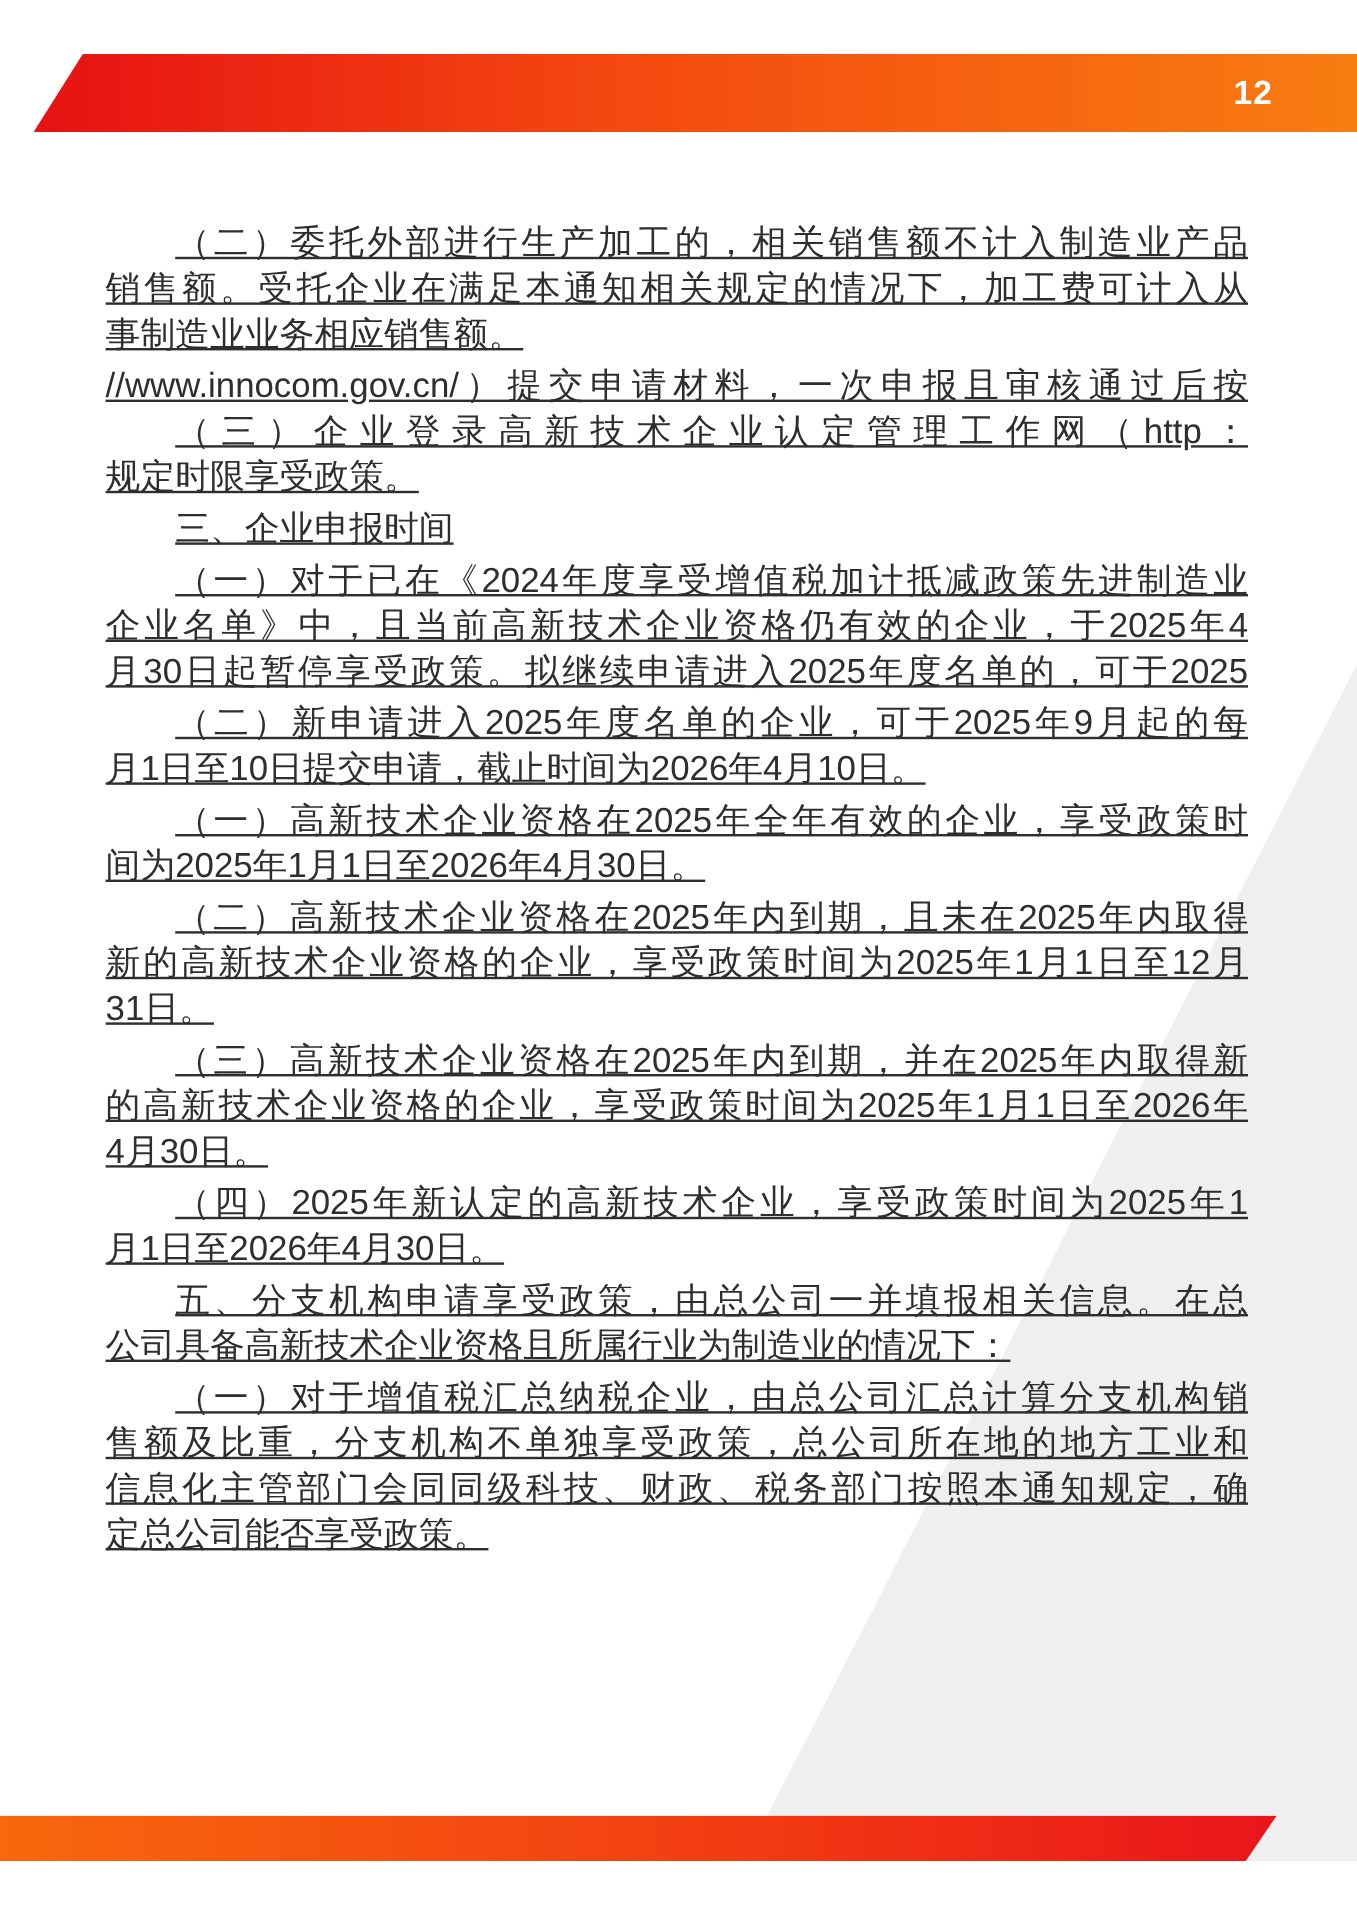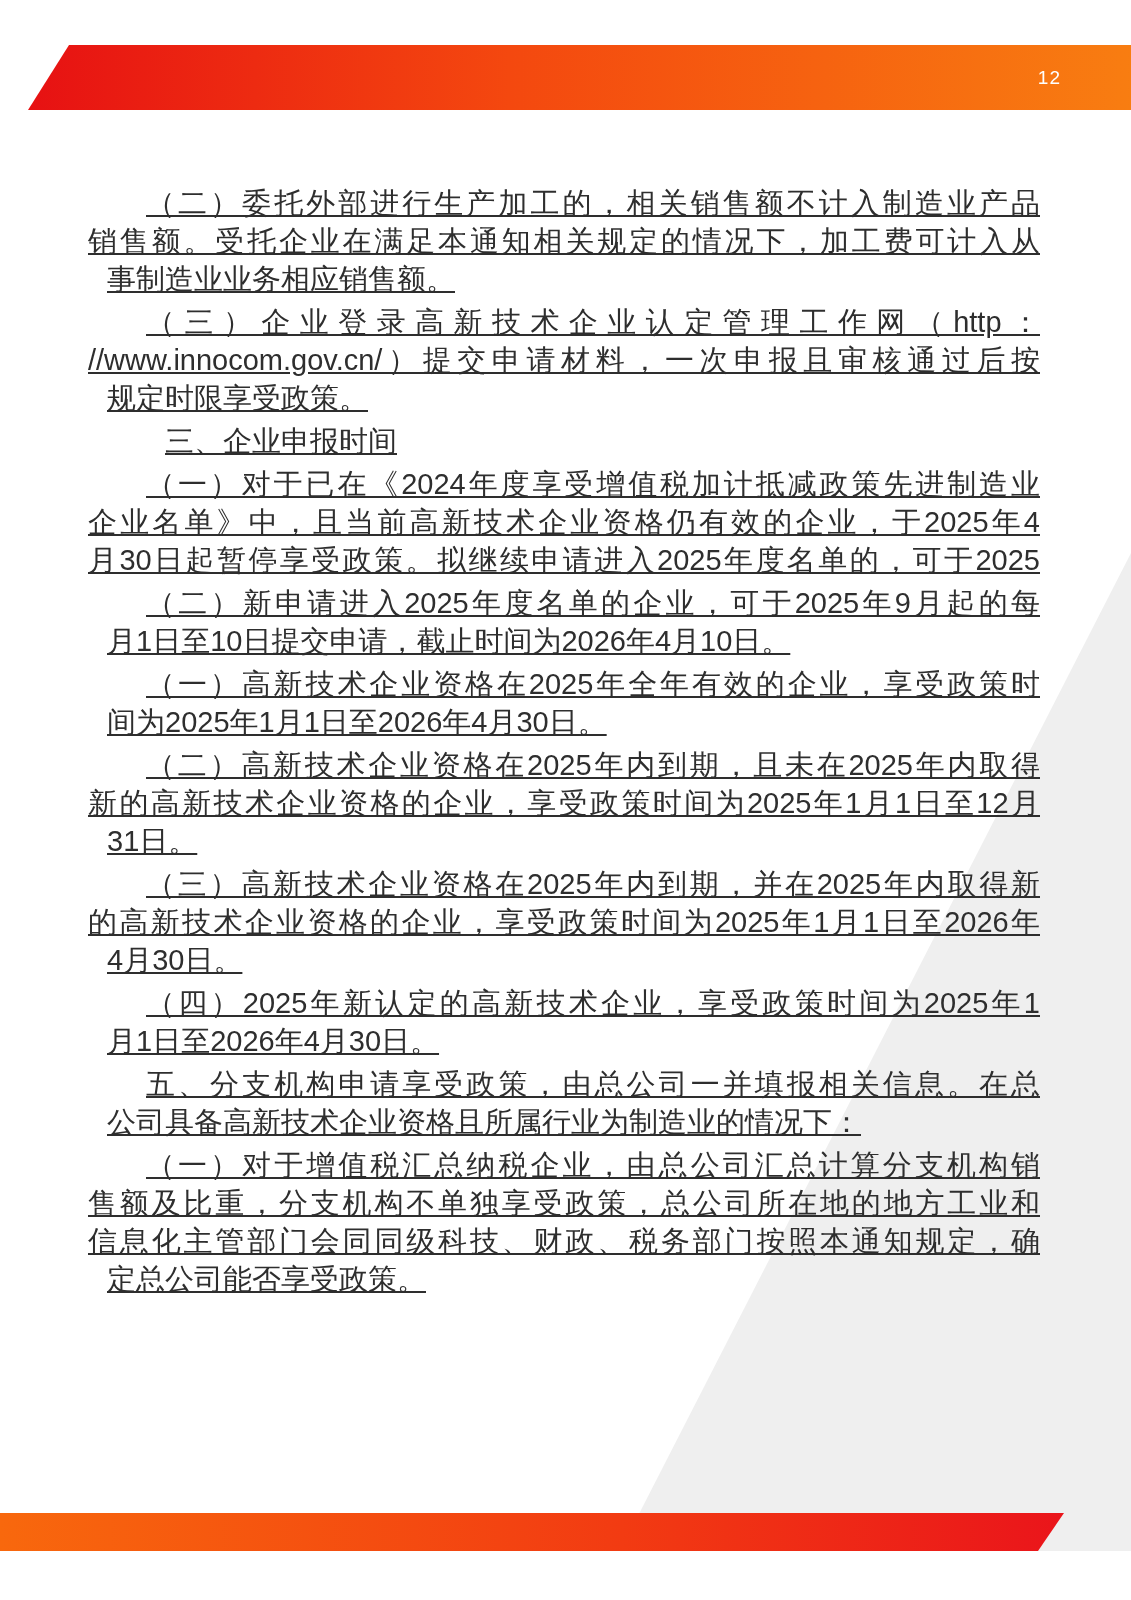--- a/index.html
+++ b/index.html
@@ -29,22 +29,22 @@
     clip-path: polygon(69px 0, 1131px 0, 1131px 65px, 28px 65px);
     z-index: 2;
   }
   .page-number {
     position: absolute;
     right: 70px;
     top: 0;
     height: 65px;
     line-height: 65px;
     color: #ffffff;
-    font-size: 19px;
-    font-weight: 400;
+    font-size: 28px;
+    font-weight: 700;
     letter-spacing: 1px;
   }
   
   .footer-band {
     position: absolute;
     left: 0; top: 1513px;
     width: 1131px; height: 38px;
     background: linear-gradient(90deg, #f8680d 0%, #f23b12 55%, #e90f1c 100%);
     clip-path: polygon(0 0, 1064px 0, 1038px 38px, 0 38px);
     z-index: 2;
@@ -60,21 +60,21 @@
     font-weight: 500;
     z-index: 1;
     text-decoration: underline;
   }
   .para { margin: 0 0 5px 0; }
   .ln {
     text-align: justify;
     text-align-last: justify;
   }
   .ln.first { text-indent: 2em; }
-  .ln.last { text-align-last: left; margin-left: 19px; }
+  .ln.last { text-align-last: left; }
 </style>
 </head>
 <body>
 
 <div class="page">
 
   <div class="wedge"></div>
 
   <div class="header-band">
     <div class="page-number">12</div>
@@ -82,22 +82,22 @@
 
   <div class="content">
 
     <div class="para">
       <div class="ln first">（二）委托外部进行生产加工的，相关销售额不计入制造业产品</div>
       <div class="ln">销售额。受托企业在满足本通知相关规定的情况下，加工费可计入从</div>
       <div class="ln last">事制造业业务相应销售额。</div>
     </div>
 
     <div class="para">
+      <div class="ln">//www.innocom.gov.cn/）提交申请材料，一次申报且审核通过后按</div>
       <div class="ln first">（三）企业登录高新技术企业认定管理工作网（http：</div>
-      <div class="ln">//www.innocom.gov.cn/）提交申请材料，一次申报且审核通过后按</div>
       <div class="ln last">规定时限享受政策。</div>
     </div>
 
     <div class="para">
       <div class="ln first last">三、企业申报时间</div>
     </div>
 
     <div class="para">
       <div class="ln first">（一）对于已在《2024年度享受增值税加计抵减政策先进制造业</div>
       <div class="ln">企业名单》中，且当前高新技术企业资格仍有效的企业，于2025年4</div>

